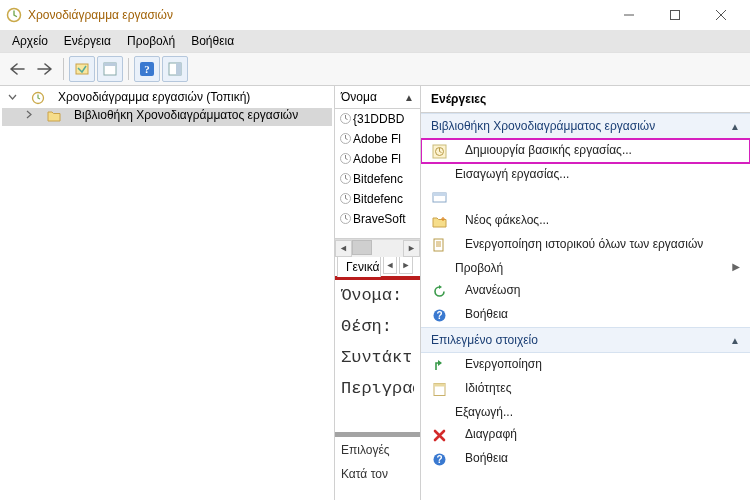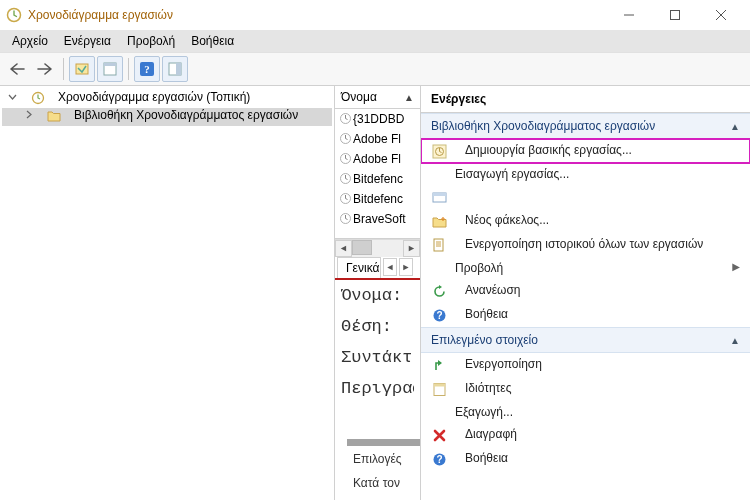--- a/index.html
+++ b/index.html
@@ -91,31 +91,30 @@
   .taskrow .clk { width:14px; height:14px;}
   .hscroll {
     height:17px; background:#f0f0f0; border-top:1px solid #dcdcdc;
     display:flex; align-items:center;
   }
   .hscroll .arrow { width:17px; height:17px; display:flex; align-items:center; justify-content:center; background:#f0f0f0; border:1px solid #cfcfcf; font-size:9px; color:#555;}
   .hscroll .track { flex:1; height:17px; background:#efefef; position:relative;}
   .hscroll .thumb { position:absolute; left:0; top:0; height:15px; width:40%; background:#cfcfcf; border:1px solid #bdbdbd;}
 
   .tabsrow {
-    height:24px; display:flex; align-items:center; border-bottom:2px solid #b91c1c;
+    height:24px; display:flex; align-items:flex-start; border-bottom:4px solid #b91c1c;
   }
   .tab { padding:3px 8px; border:1px solid #d0d0d0; border-bottom:none; background:#fff; margin-left:2px; white-space:nowrap; overflow:hidden; max-width:44px; text-overflow:clip;}
   .tabnav { width:14px; height:18px; display:flex; align-items:center; justify-content:center; border:1px solid #cfcfcf; margin-left:2px; font-size:9px; color:#555;}
   .kv { padding:6px 6px 0 6px; font-size:17px; color:#333;font-family:Liberation Mono, monospace; }
   .kv div { margin-bottom:12px; white-space:nowrap; overflow:hidden;}
   .bottomshade {
     margin-top:auto;
-    border-top:7px solid #a3a3a3;
-    padding:6px 6px 0 6px;
-    margin-left:12px;
+    border-top:5px solid #a3a3a3;
+    padding:6px 6px 9px 6px;
   }
   .bottomshade div { margin-bottom:10px; white-space:nowrap; overflow:hidden; color:#333;}
 
   .actions {
     flex:1;
     display:flex; flex-direction:column;
     overflow:hidden;
   }
   .act-title {
     padding:6px 10px;

